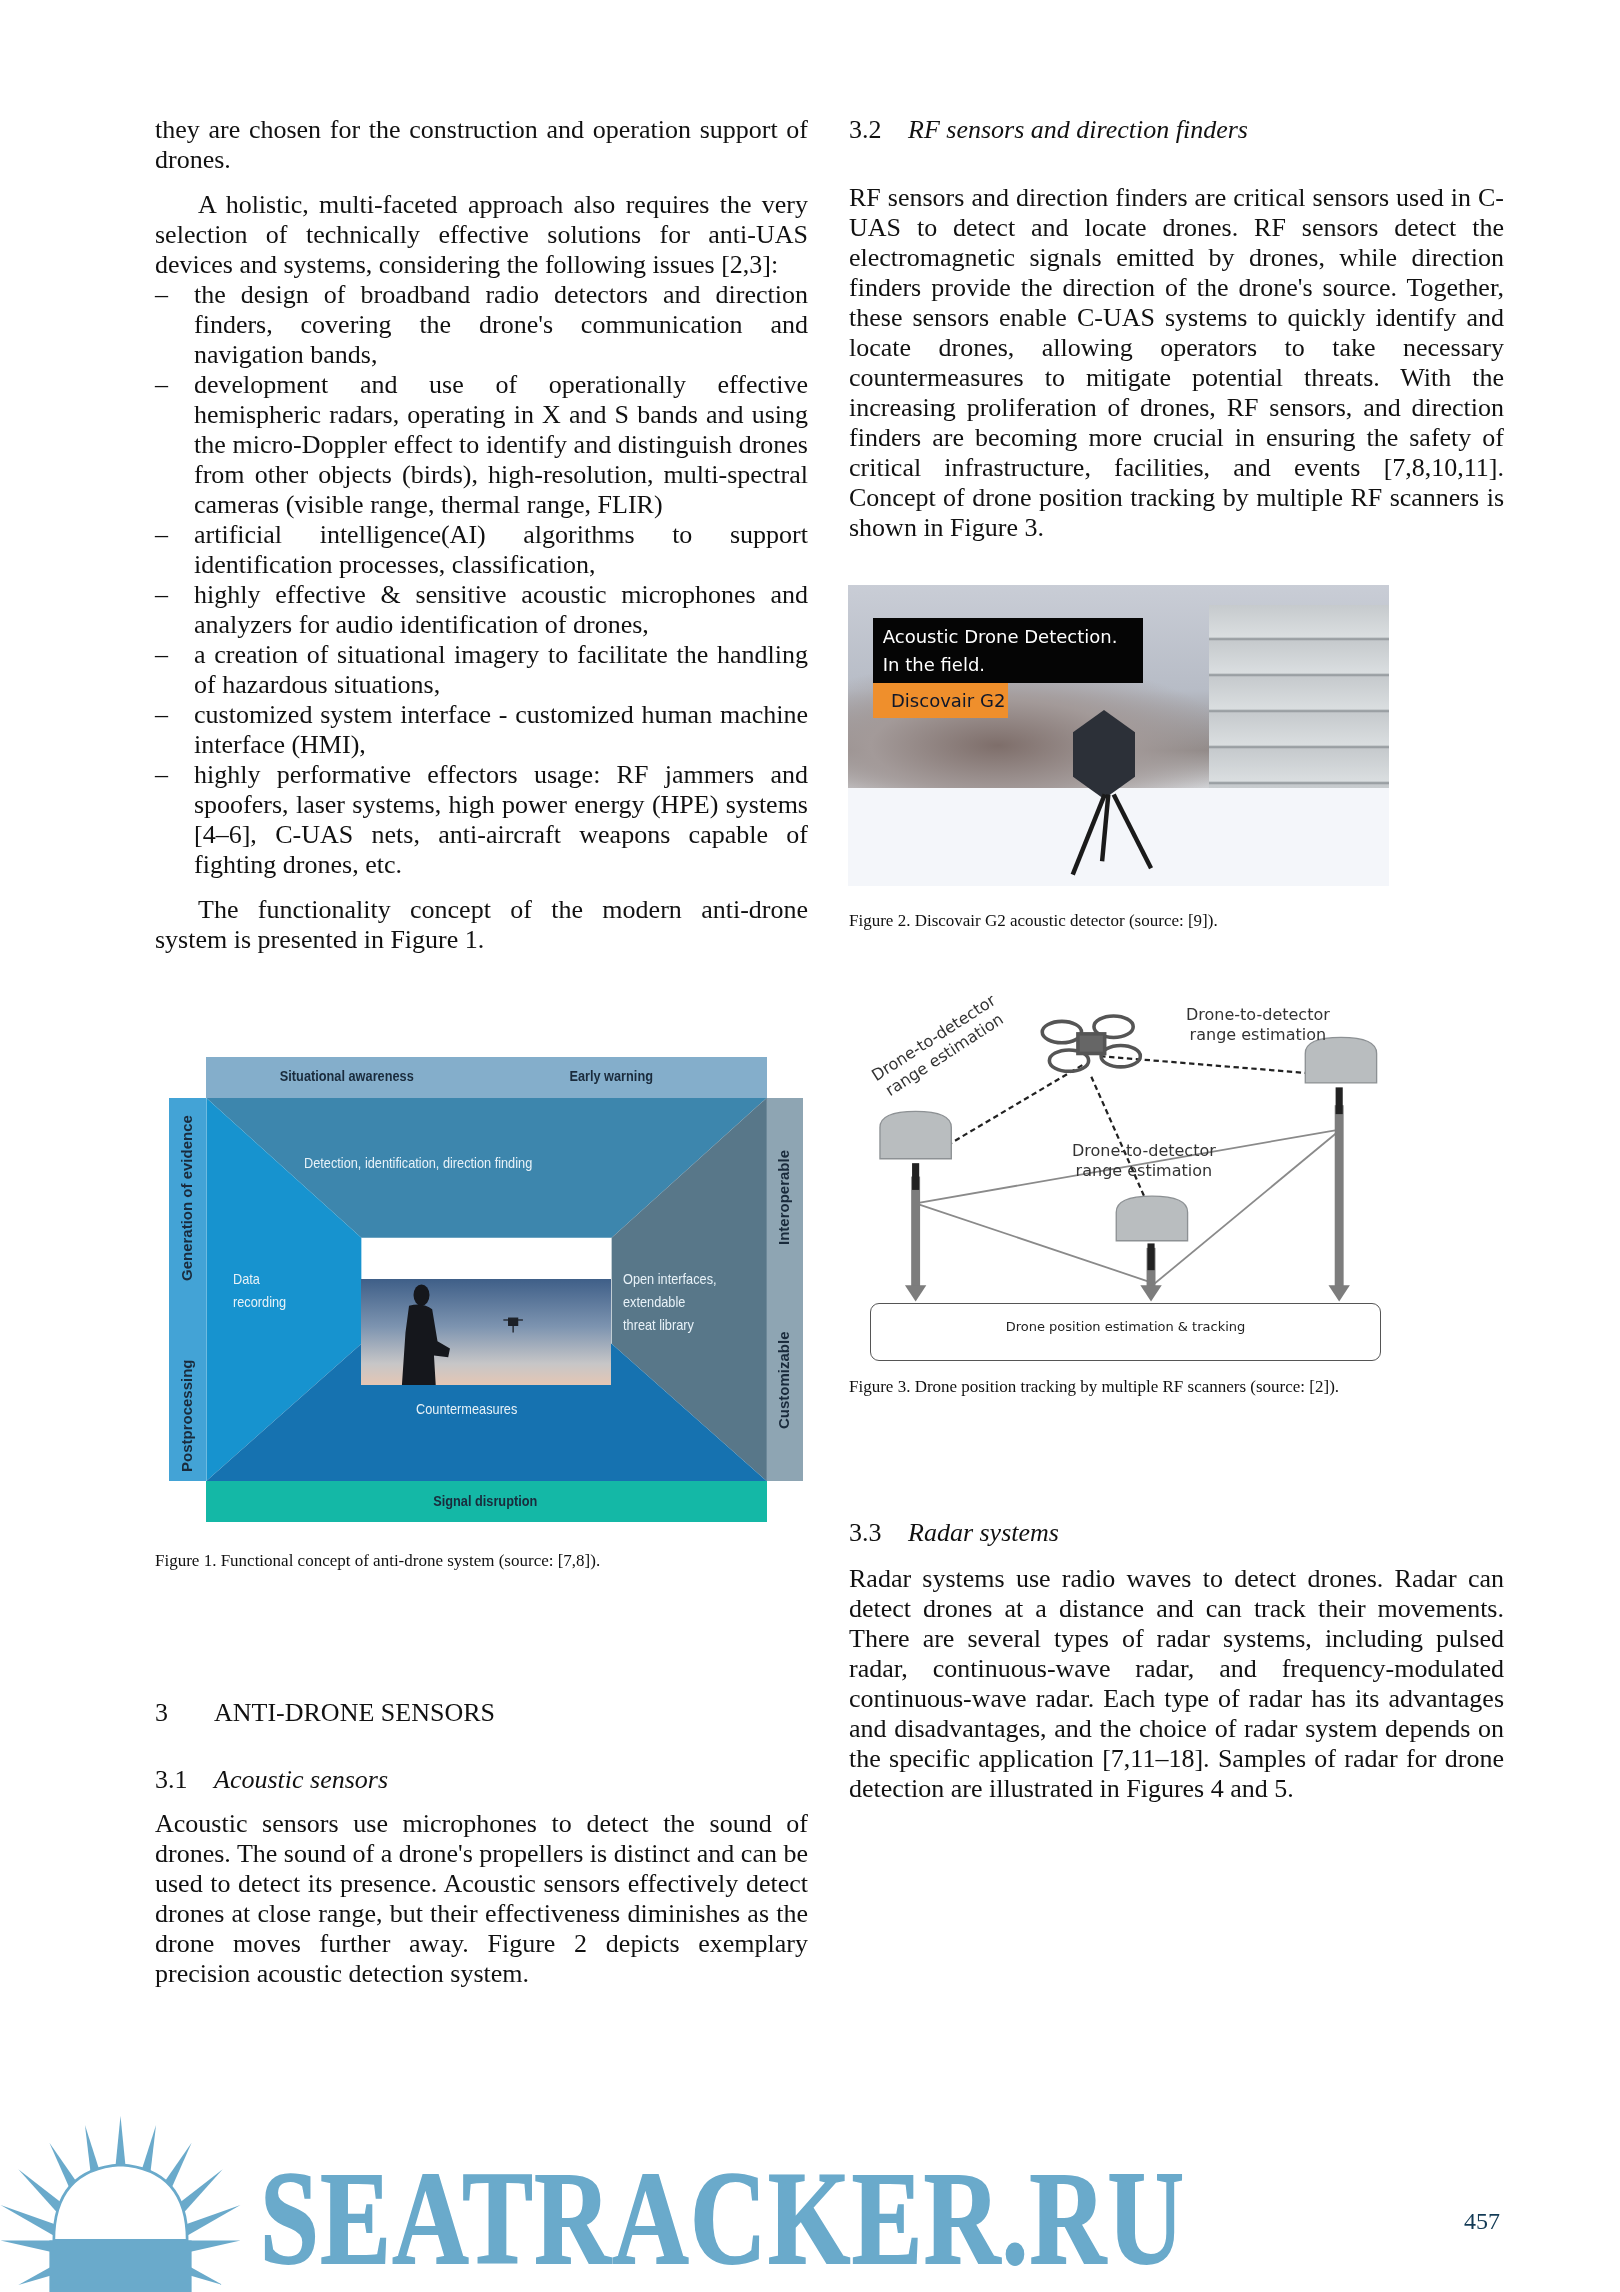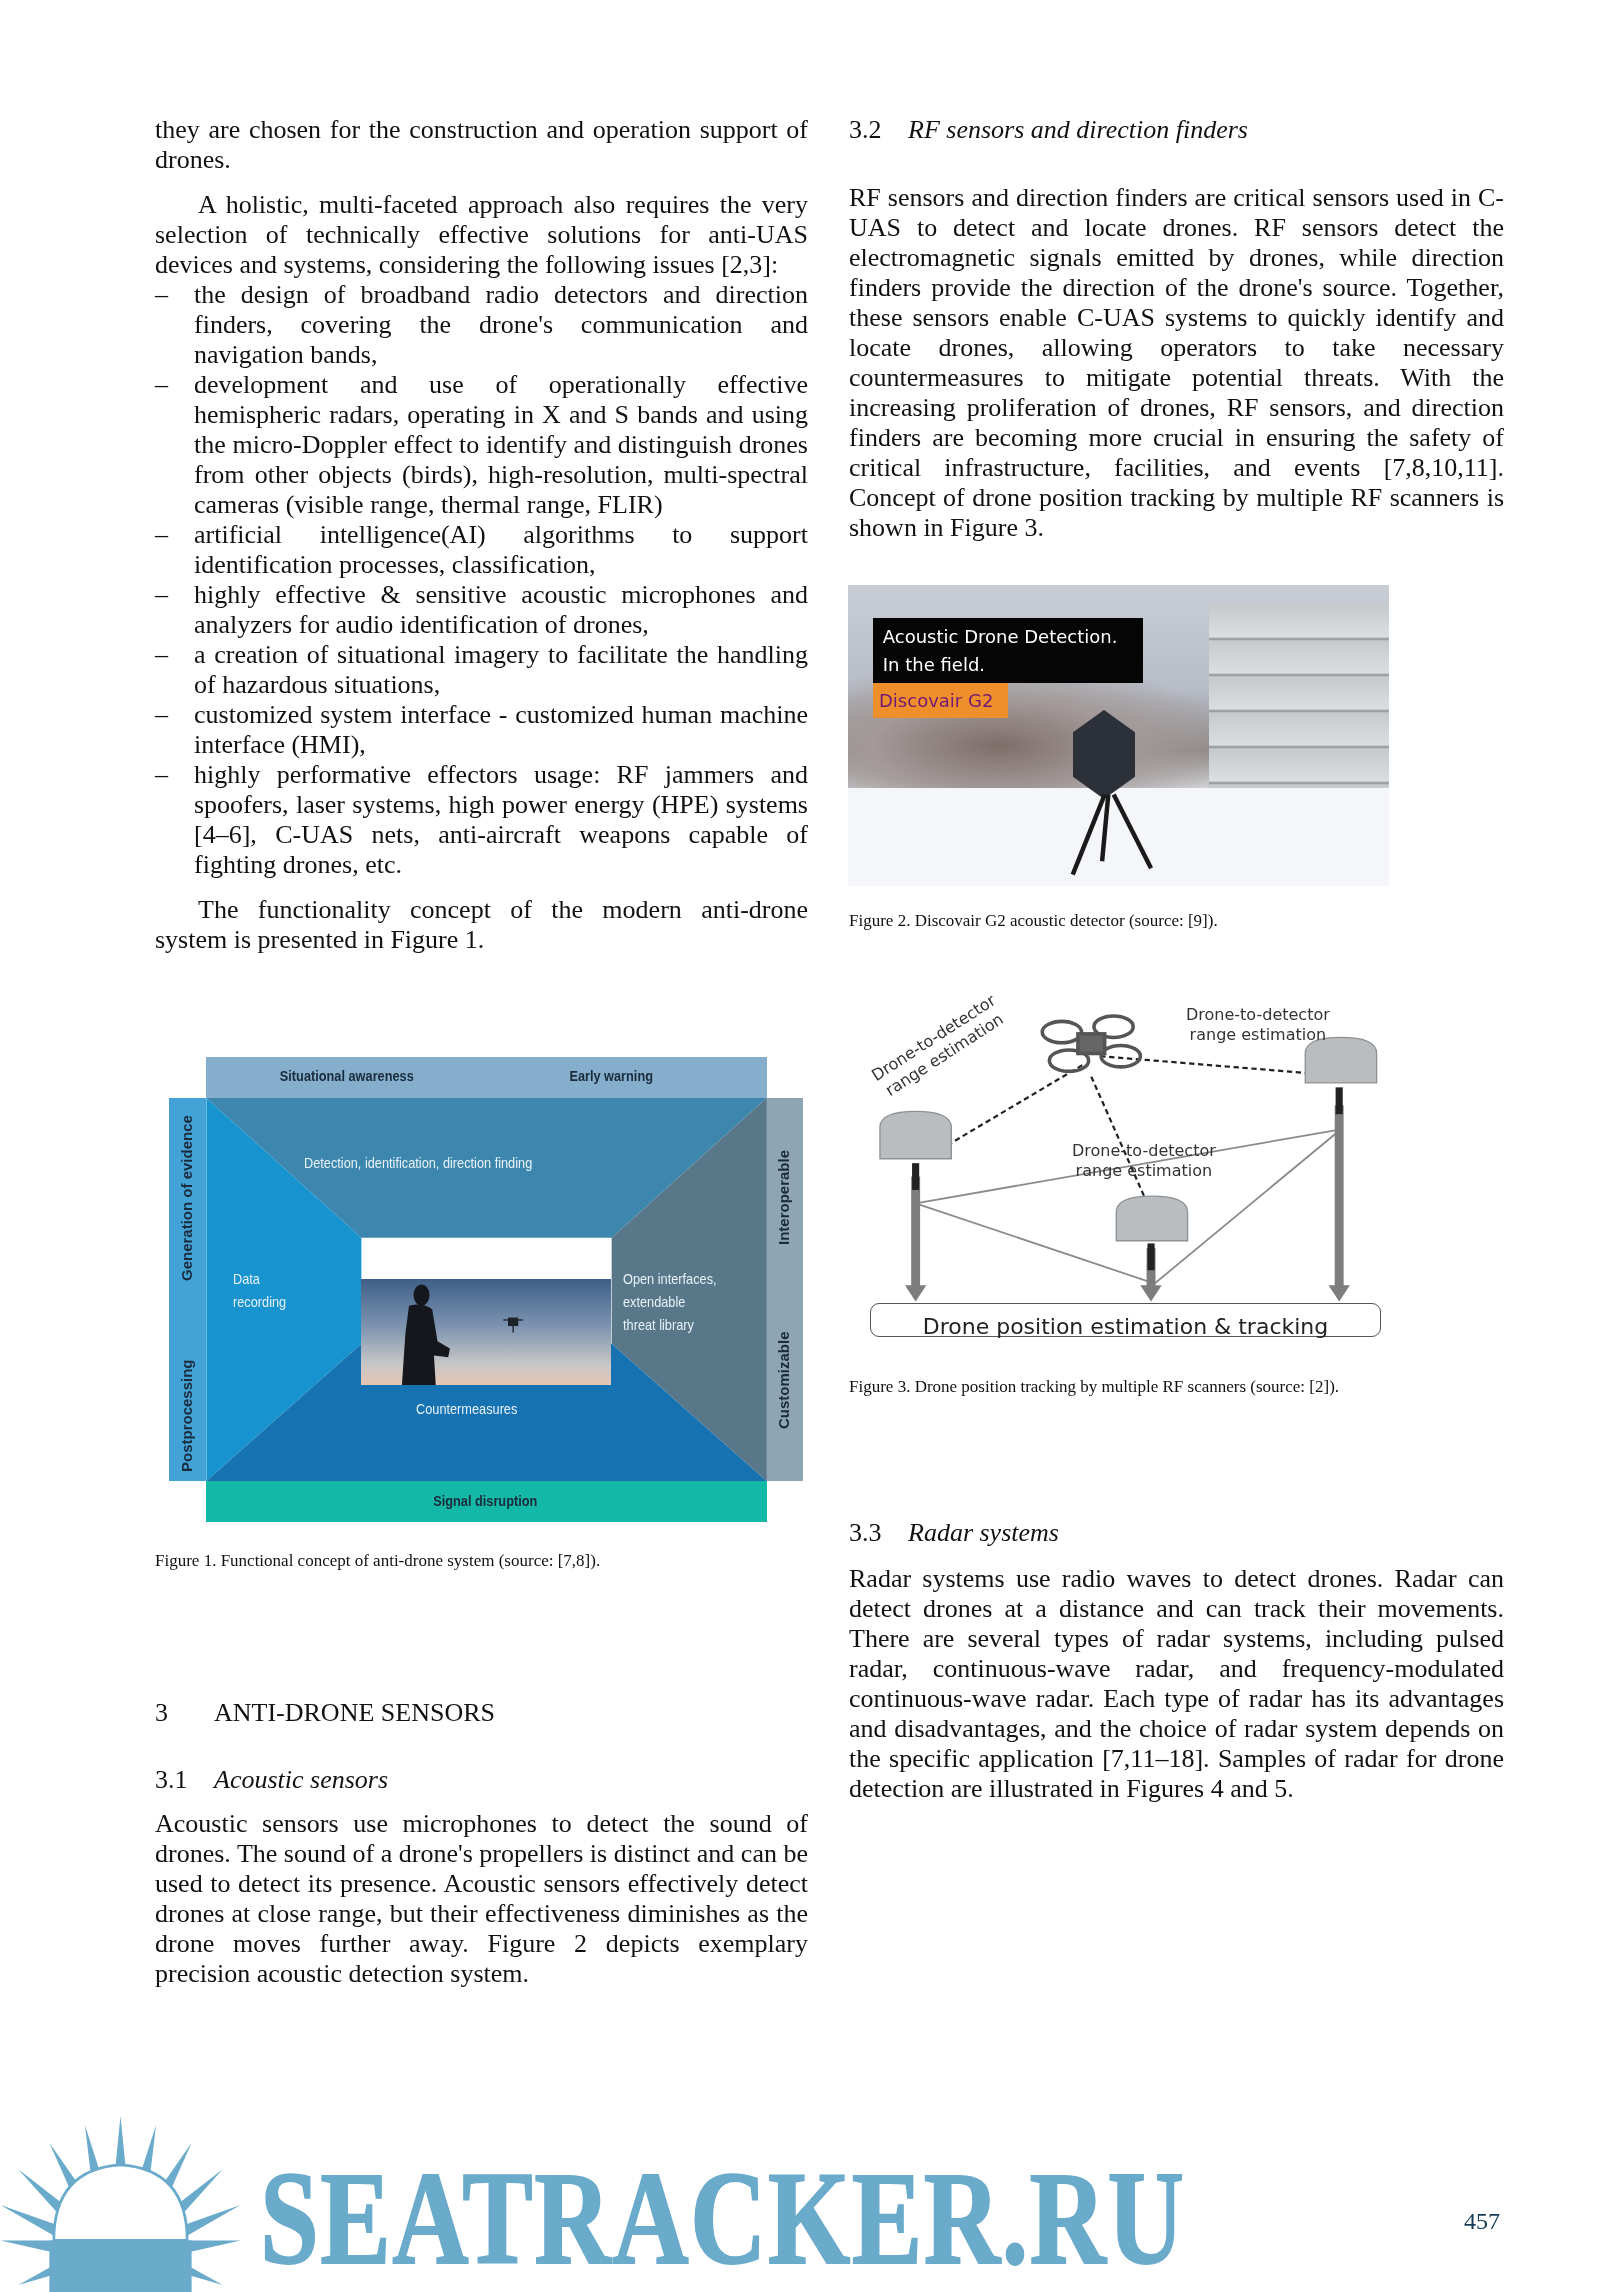--- a/index.html
+++ b/index.html
@@ -31,35 +31,35 @@
   .f1-in-label { position:absolute; font-family:"Liberation Sans","DejaVu Sans",sans-serif; font-size:15px;
                  line-height:23px; color:#e8f2f8; white-space:nowrap; transform:scaleX(0.85); transform-origin:left top; }
   .f1-photo { position:absolute; left:155px; top:181px; width:250px; height:106px;
               background:linear-gradient(180deg,#3f5f88 0%,#7d94b0 45%,#c7c6c7 80%,#e4c6b4 100%); overflow:hidden; }
 
   
   .fig2 { position:absolute; left:848px; top:585px; width:541px; height:301px; overflow:hidden;
           background:linear-gradient(180deg,#c9cdd6 0%,#b7bcc6 35%,#8d8684 55%,#e9edf2 72%,#f6f8fb 100%); }
   .f2-black { position:absolute; left:25px; top:33px; width:270px; height:65px; background:#050505; color:#fff;
               font-family:"DejaVu Sans","Liberation Sans",sans-serif; font-size:18px; line-height:28px; padding:4.5px 0 0 9.8px; box-sizing:border-box; }
-  .f2-orange { position:absolute; left:25px; top:98px; width:135px; height:35px; background:#ef8f2c; color:#701a75;
-               font-family:"DejaVu Sans","Liberation Sans",sans-serif; font-size:18px; line-height:35px; padding-left:6px; box-sizing:border-box; }
+  .f2-orange { position:absolute; left:25px; top:98px; width:135px; height:35px; background:#ef8f2c; color:#0f172a;
+               font-family:"DejaVu Sans","Liberation Sans",sans-serif; font-size:18px; line-height:35px; padding-left:18px; box-sizing:border-box; }
   .f2-wall { position:absolute; left:361px; top:19.6px; width:180px; height:198px;
              background:repeating-linear-gradient(180deg,#c6cacd 0,#dadee0 32px,#8a9094 34px,#c9cdd0 36px); }
   .f2-snow { position:absolute; left:0; top:203px; width:541px; height:98px; background:#f4f6fa; }
   .f2-trees { position:absolute; left:0; top:80px; width:374px; height:134px;
               background:radial-gradient(ellipse at 40% 60%, #7e6e6a 0%, #a39a99 40%, rgba(200,200,205,0) 75%); }
   .f2-hex { position:absolute; left:225px; top:125px; width:62px; height:89px; background:#2c3038;
             clip-path:polygon(50% 0,100% 25%,100% 75%,50% 100%,0 75%,0 25%); }
 
   
   .fig3 { position:absolute; left:855px; top:1007px; width:535px; height:348px; }
-  .f3-box { position:absolute; left:15px; top:296px; width:511px; height:34px; border:1.8px solid #555; border-radius:9px;
+  .f3-box { position:absolute; left:15px; top:296px; width:511px; height:58px; border:1.8px solid #555; border-radius:9px;
             background:#fff; box-sizing:border-box; font-family:"DejaVu Sans","Liberation Sans",sans-serif;
-            font-size:22px; line-height:46px; text-align:center; color:#222; }
+            font-size:13px; line-height:46px; text-align:center; color:#222; }
   .f3-label { position:absolute; font-family:"DejaVu Sans","Liberation Sans",sans-serif; font-size:16px; line-height:19.6px;
               color:#333; text-align:center; white-space:nowrap; }
 
   .pagenum { position:absolute; left:1464px; top:2208px; font-size:24px; color:#123a55; z-index:5; }
 
   
   .wm-text { position:absolute; left:260px; top:2156px; font-family:"Liberation Serif","DejaVu Serif",serif; font-weight:bold;
              font-size:134px; line-height:125px; letter-spacing:1.8px; color:#6aaacb; white-space:nowrap;
              transform:scaleX(0.79); transform-origin:left top; -webkit-text-stroke:1.8px #6aaacb; }
   .wm-sun { position:absolute; left:0; top:2116px; width:241px; height:176px; }

